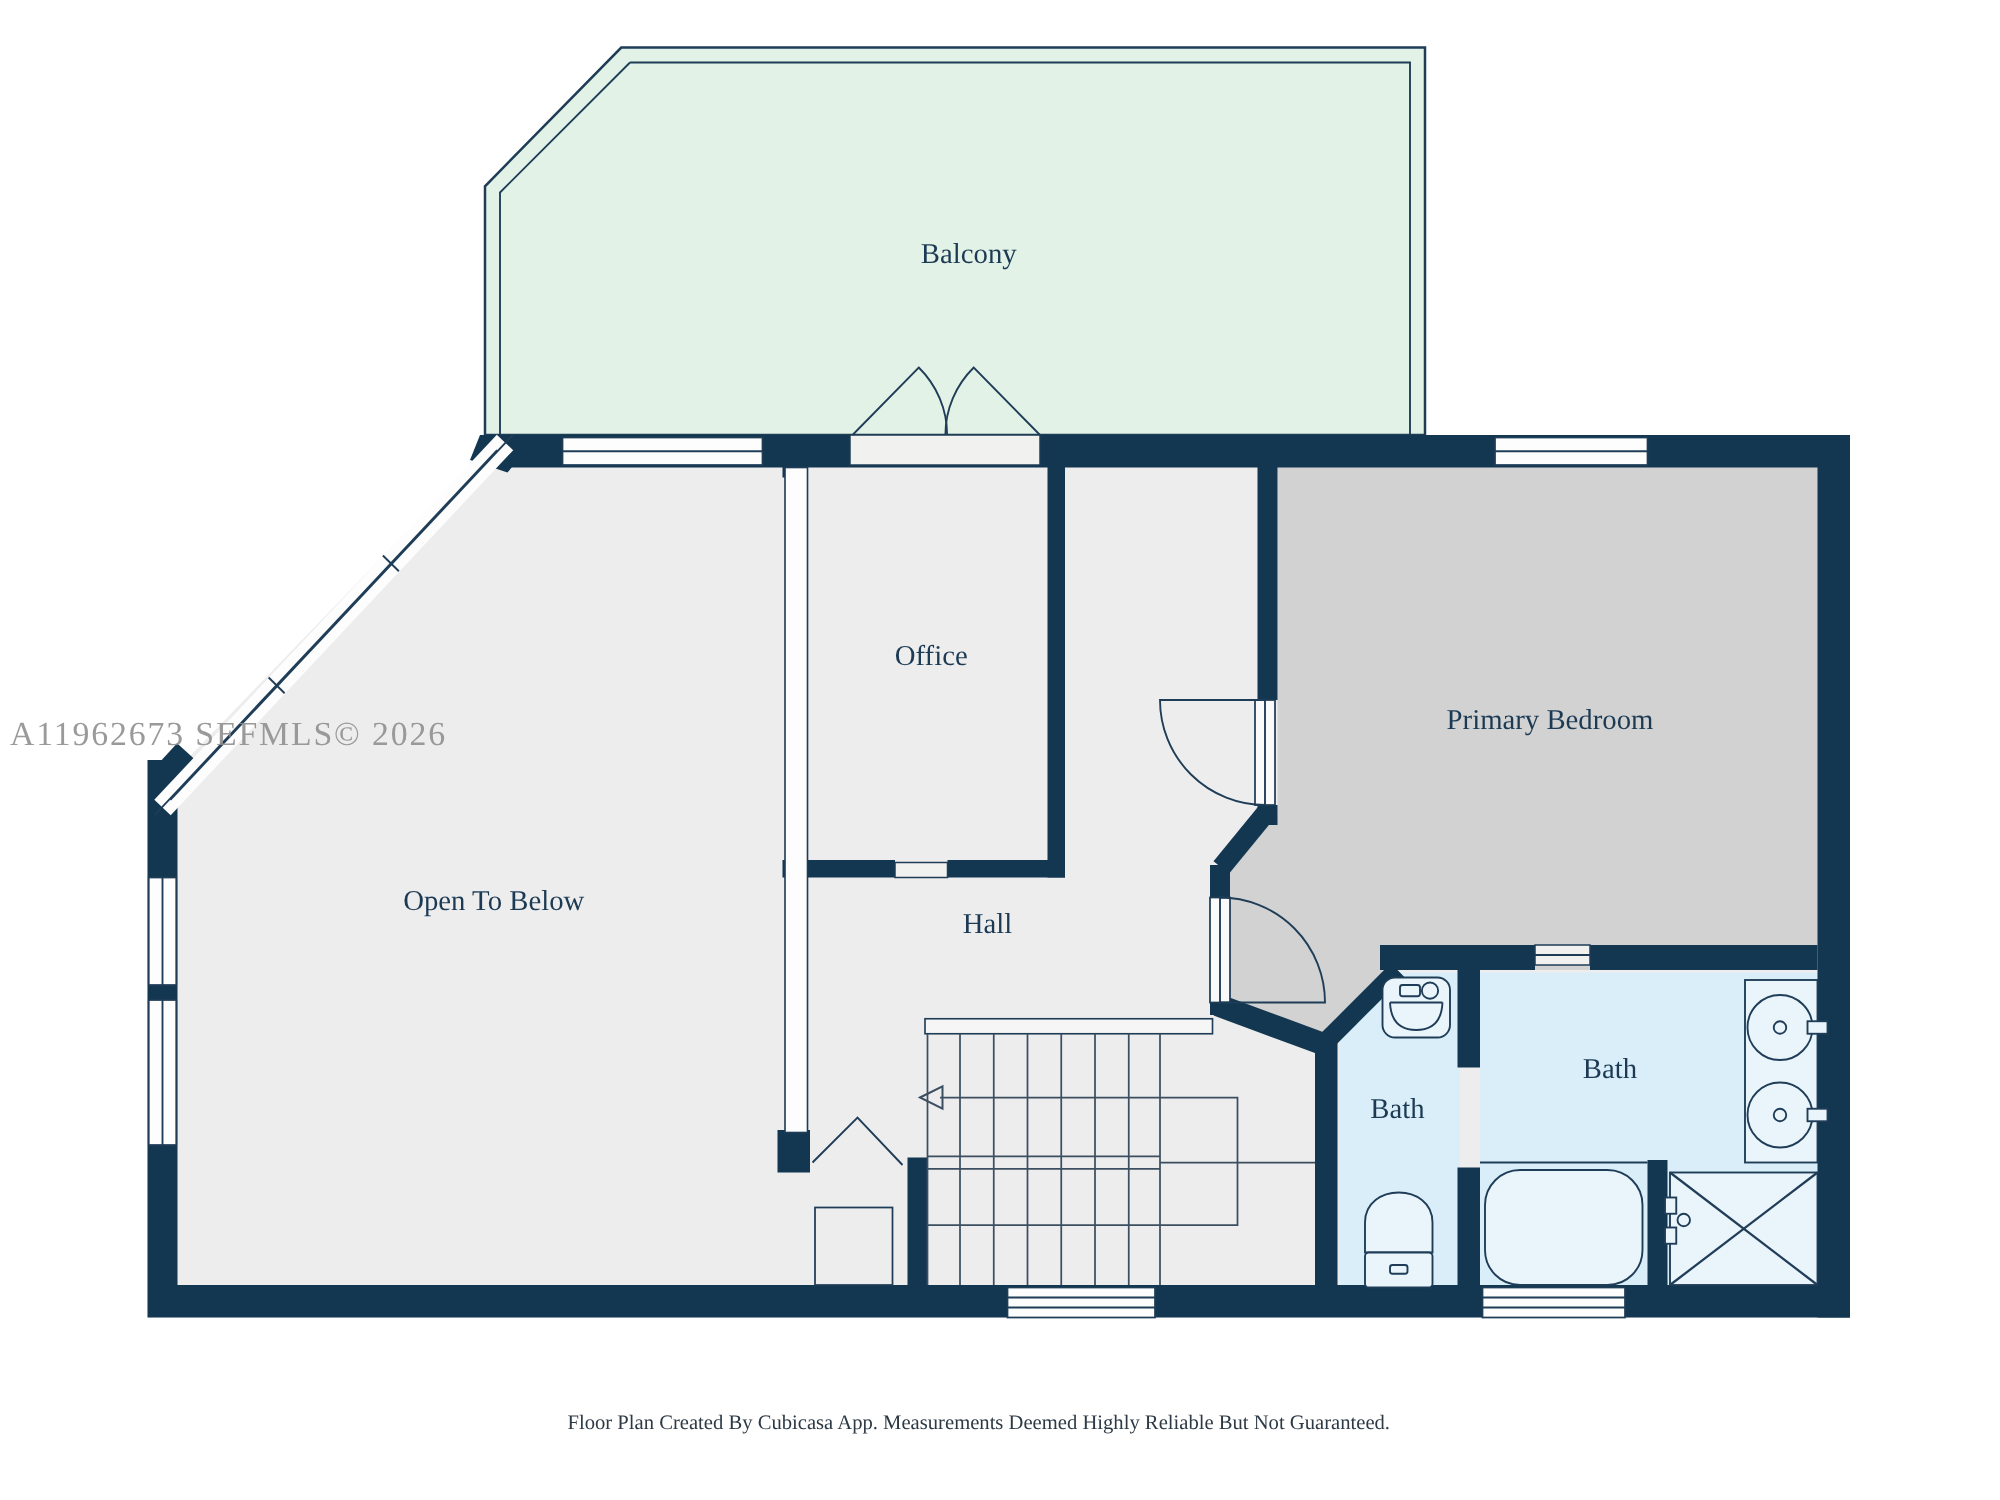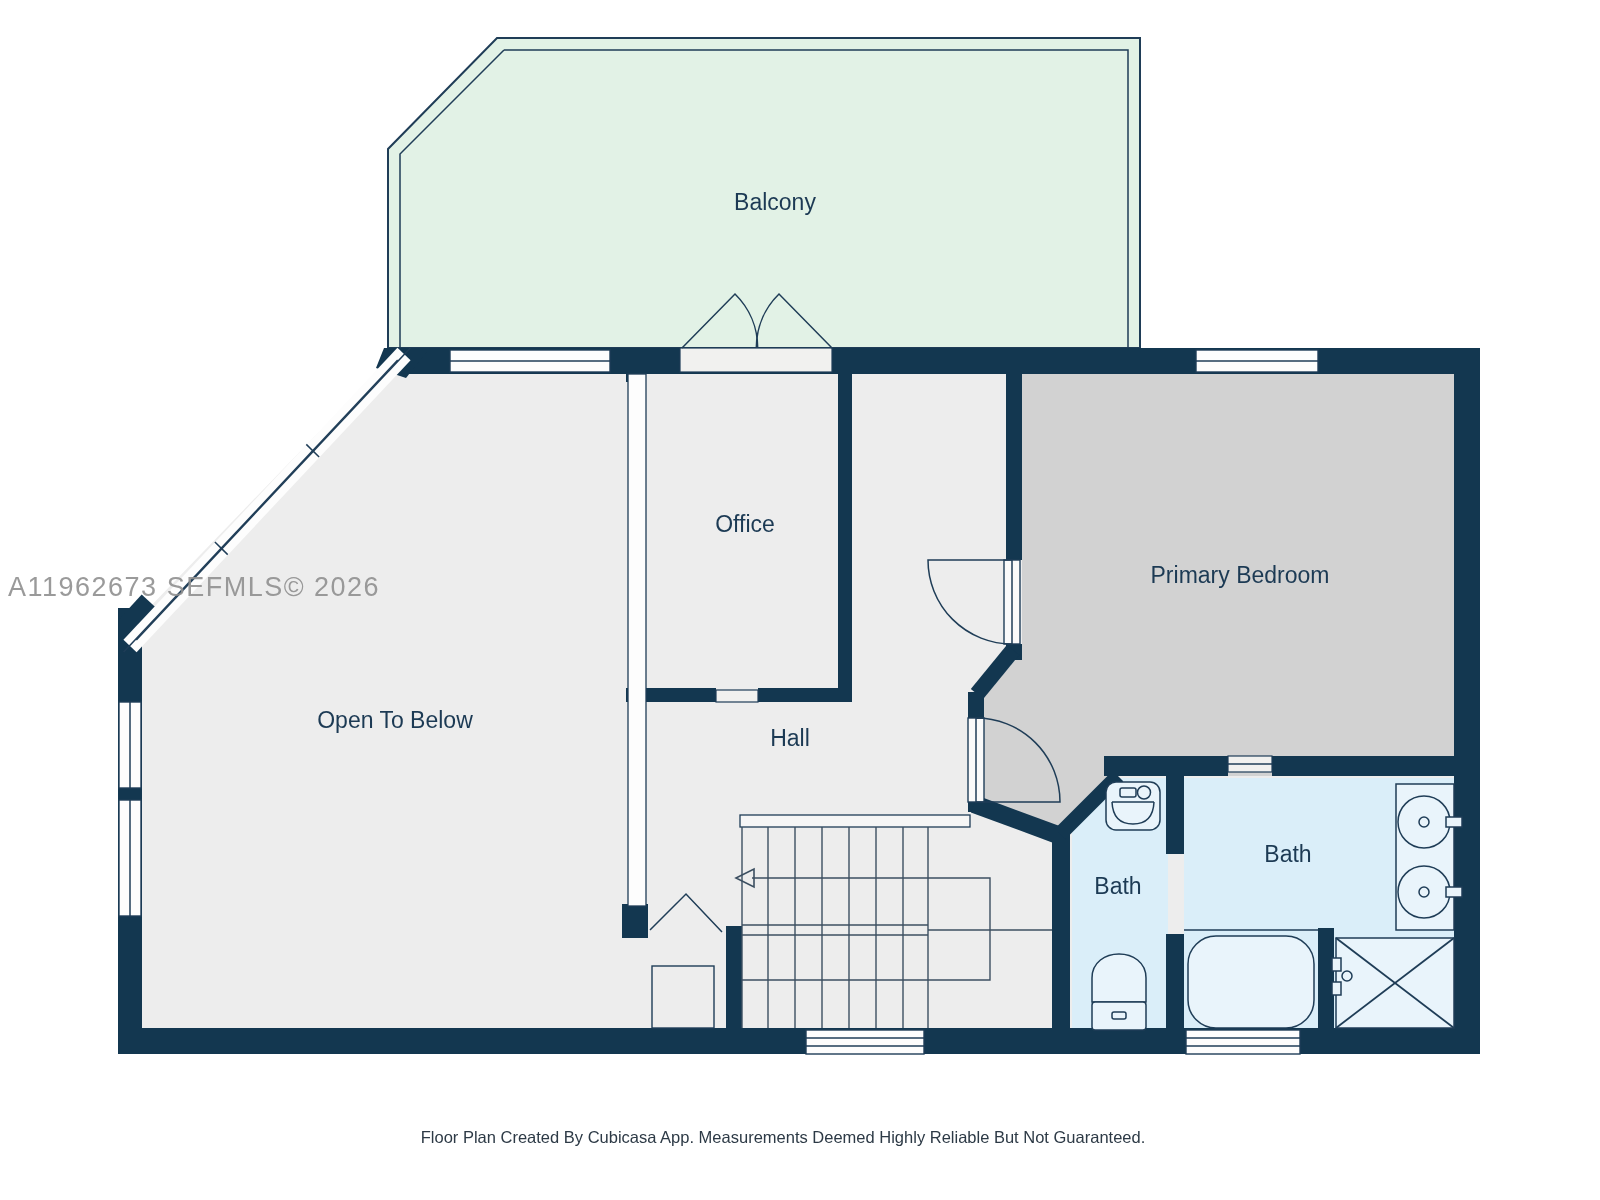--- a/index.html
+++ b/index.html
@@ -2,21 +2,21 @@
 <html style="--wall: #133750; --room_fill: #ededed; --bedroom_fill: #d2d2d2; --bath_fill: #daeef9; --balcony_fill: #e2f2e6; --fixture_fill: #e9f4fb; --label_text: #1c3a54; --watermark: #909090; --footer_text: #2d3a46;"><head>
 <meta charset="utf-8">
 <style>
   :root{
     --wall:#133750; --line:#1f3d57; --room_fill:#ededed; --bedroom_fill:#d2d2d2;
     --bath_fill:#daeef9; --balcony_fill:#e2f2e6; --fixture_fill:#e9f4fb;
     --label_text:#1c3a54; --watermark:#909090; --footer_text:#2d3a46;
   }
   html,body{margin:0;padding:0;background:#ffffff;}
   .stage{position:relative;width:1600px;height:1200px;background:#ffffff;overflow:hidden;
-         font-family:Liberation Sans, sans-serif;}
+         font-family:Liberation Serif, serif;}
   svg{display:block;}
   .wall{fill:var(--wall);}
   .wallline{stroke:var(--wall);fill:none;}
   .thin{stroke:var(--line);stroke-width:1.5;fill:none;}
   .thickline{stroke:var(--line);stroke-width:1.8;fill:none;}
   .winband{stroke:#fdfdfd;fill:none;}
   .win{fill:#fdfdfd;stroke:var(--line);stroke-width:1.4;}
   .leaf{fill:#fafafa;stroke:var(--line);stroke-width:1.4;}
   .thresh{fill:#f1f1ef;stroke:var(--line);stroke-width:1.2;}
   .fix{fill:var(--fixture_fill);stroke:var(--line);stroke-width:1.5;}

